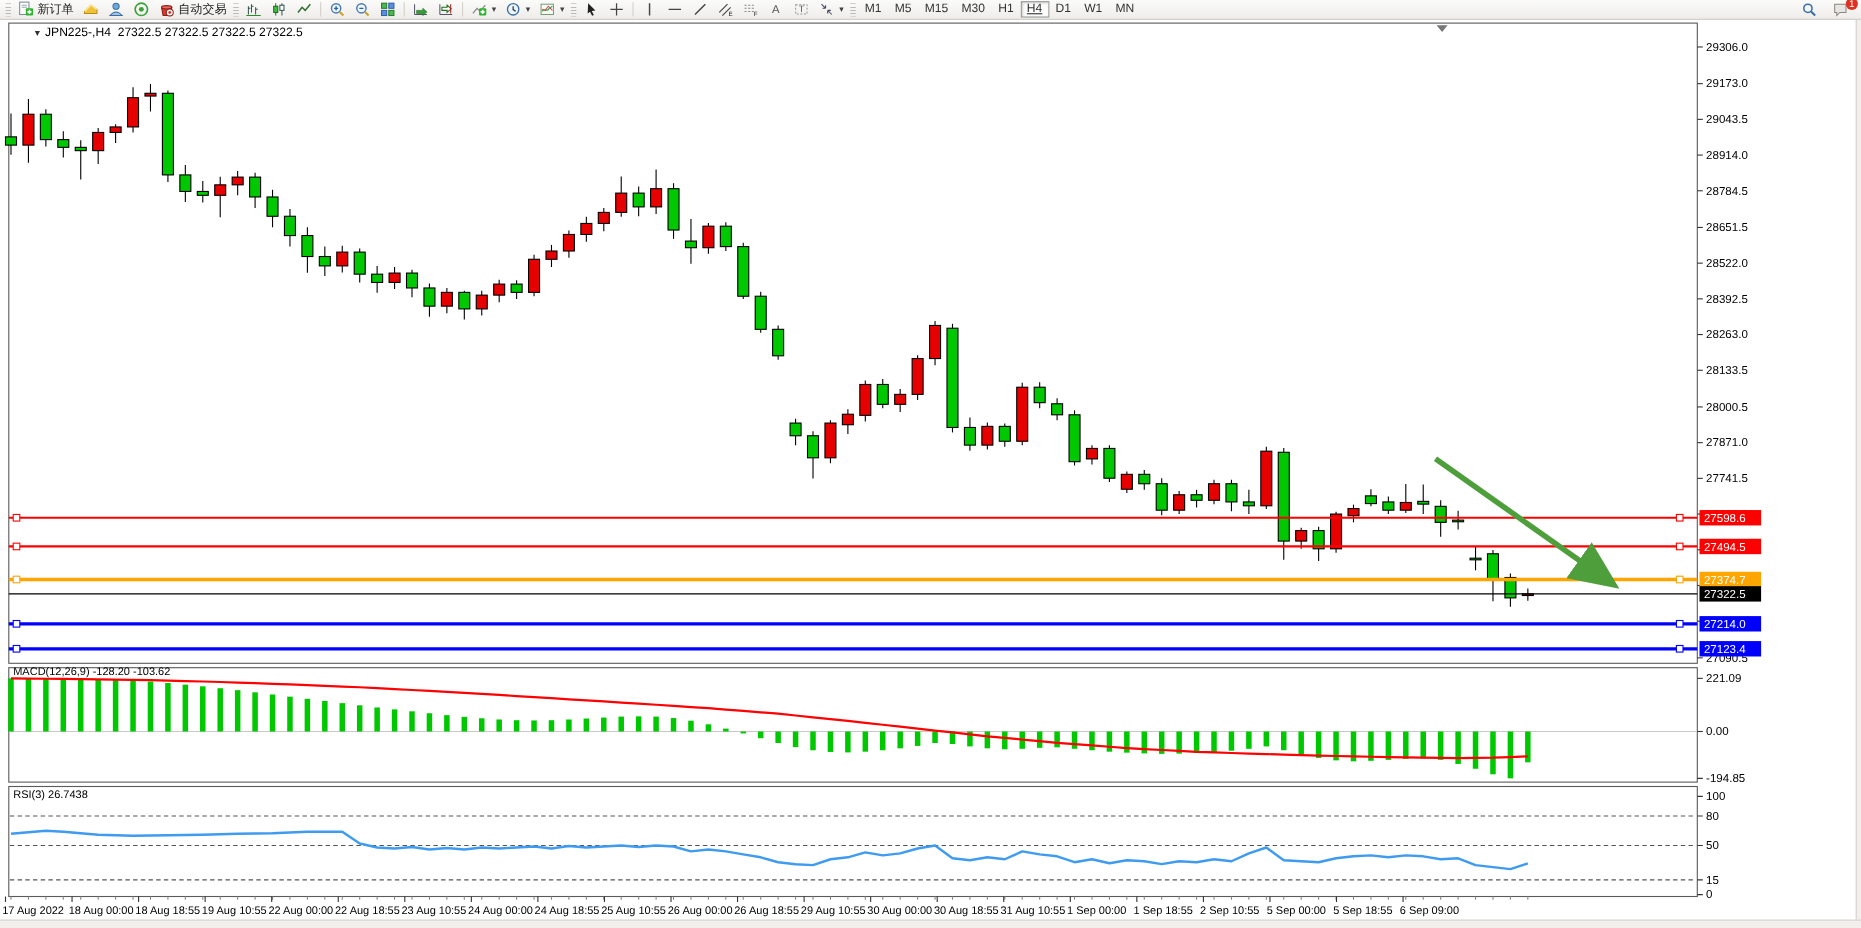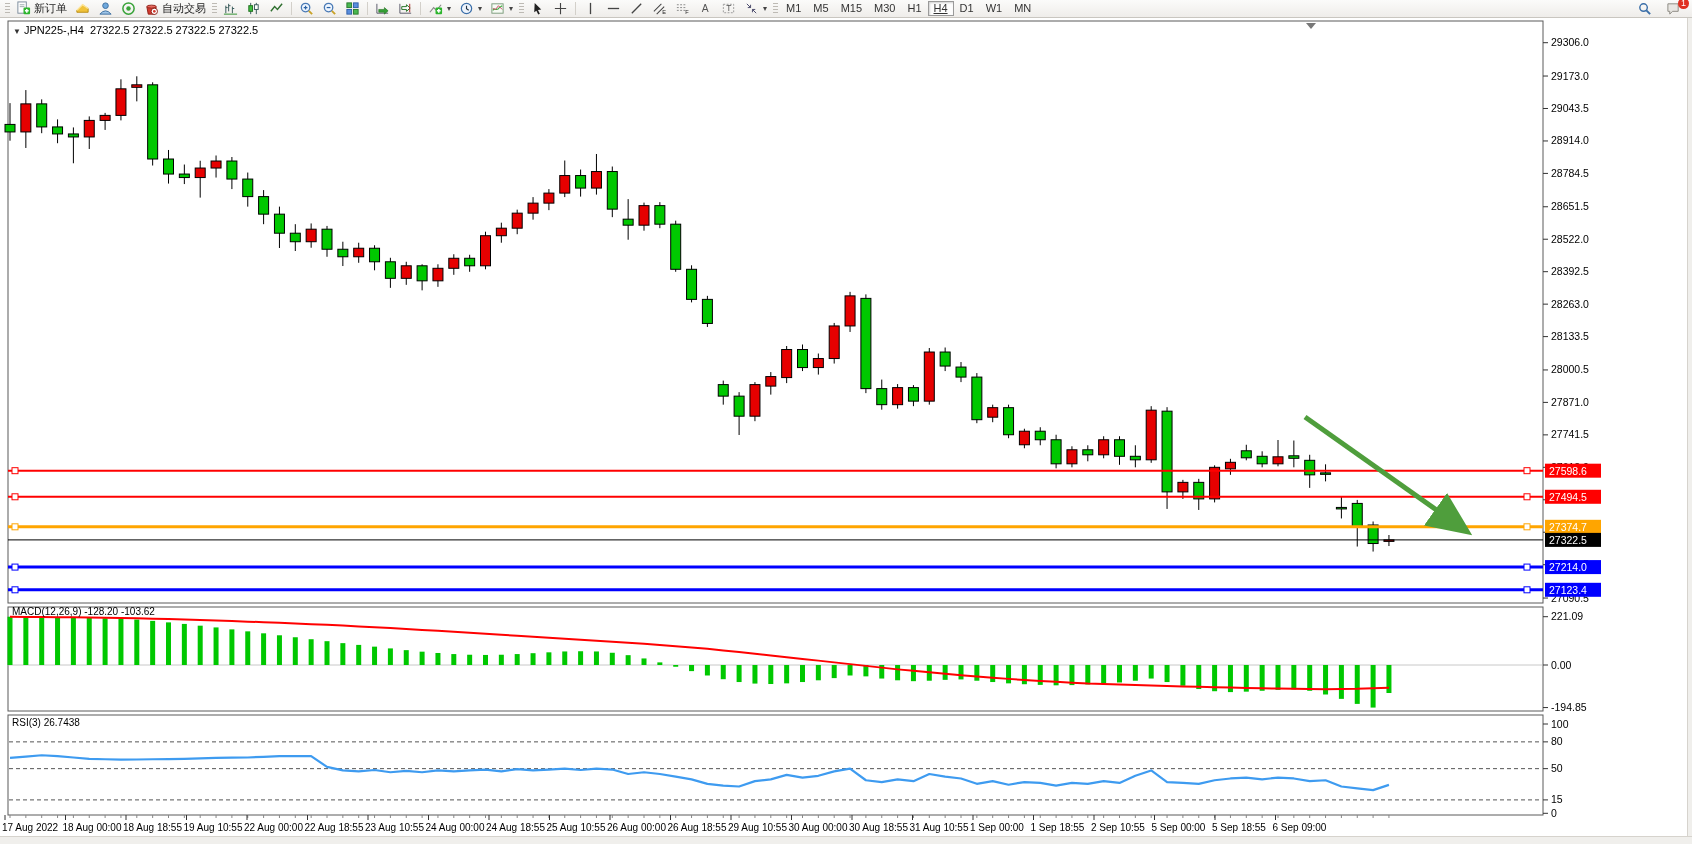--- a/index.html
+++ b/index.html
@@ -17,21 +17,21 @@
   .tsep { width:1px; height:13px; background:#d3d0ca; margin:0 3px; }
   .tf { height:15px; padding:0 5px; font-size:11px; color:#333; border:1px solid transparent; }
   .tf.active { background:#fdfdfd; border:1px solid #9a9a9a; box-shadow:inset 1px 1px 2px rgba(0,0,0,.18);text-decoration:underline; }
   .dd { font-size:8px; color:#444; margin-left:1px; }
   .toolbar-right { margin-left:auto; display:flex; align-items:center; gap:6px; padding-right:4px; }
   .badge { position:absolute; right:-5px; top:-4px; background:#e03021; color:#fff; font-size:9px;
     min-width:11px; height:11px; border-radius:6px; text-align:center; line-height:11px; padding:0 2px; }
   .icon16 { width:15px; height:15px; display:block; }
 
   
-  .chart-title { position:absolute; left:13px; top:24px; font-size:11px; color:#000; z-index:20; }
+  .chart-title { position:absolute; left:30px; top:24px; font-size:11px; color:#000; z-index:20; }
   .chart-title .tri { font-size:8px; color:#333; margin-right:3px; }
   .pane-label { position:absolute; font-size:10px; color:#000; z-index:20; }
   svg text { font-family:"Liberation Sans", sans-serif; }
 
   .edge-right { position:absolute; right:0; top:18px; width:5px; height:826px; background:#f0efec; border-left:1px solid #d6d3cd; }
   .edge-bottom { position:absolute; left:0; top:836px; width:1692px; height:8px; background:#f0efec; border-top:1px solid #d6d3cd; }
 </style>
 </head>
 <body>
 

